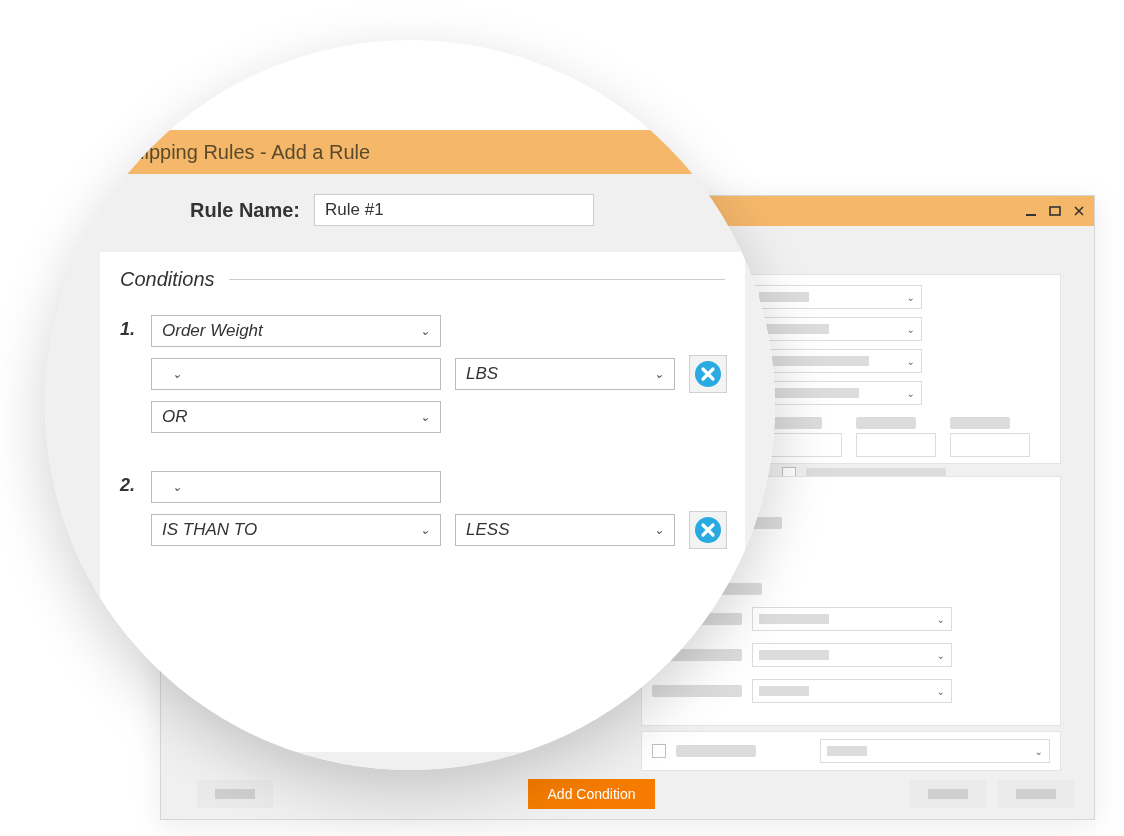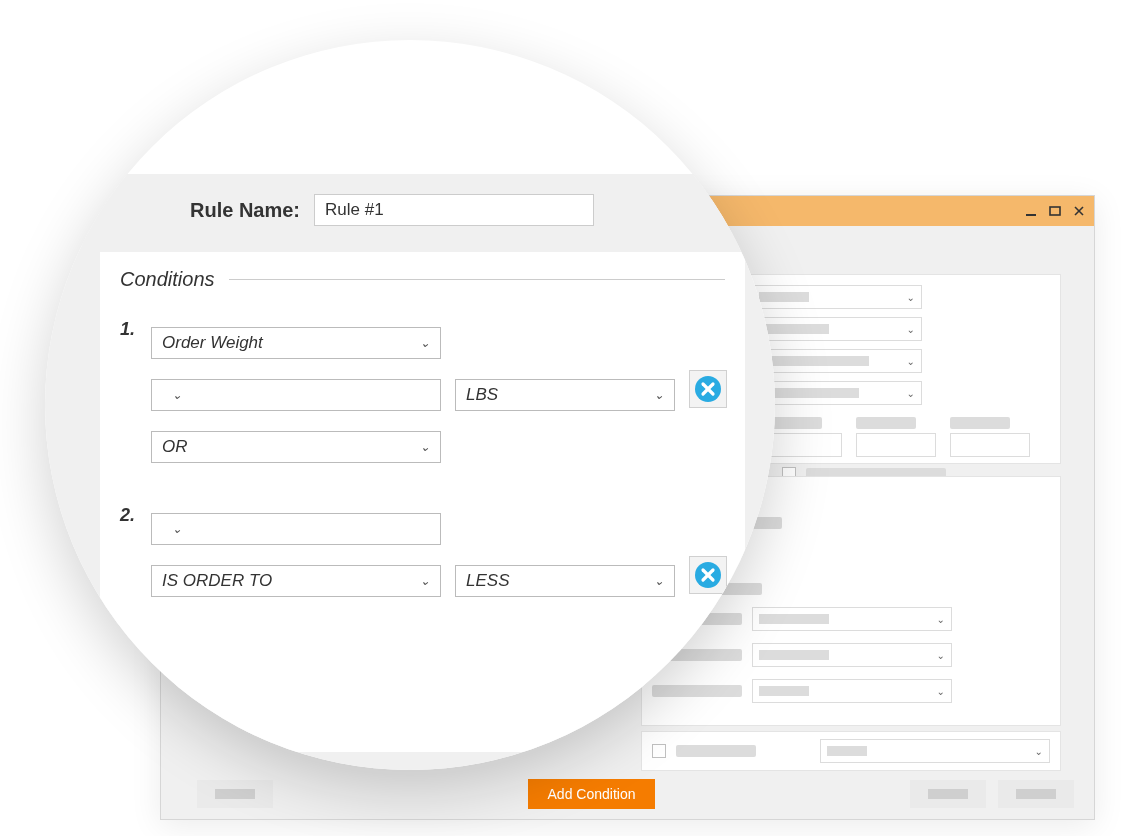--- a/index.html
+++ b/index.html
@@ -117,21 +117,21 @@
   .fieldset-legend .line { flex:1; height:1px; background:#ccc; }
 
   .cond-row { display:flex; gap:16px; margin-bottom:6px; align-items:flex-start;}
   .cond-num { width:24px; font-size:18px; font-weight:600; padding-top:4px;}
   .cond-fields { display:flex; flex-direction:column; gap:8px; }
   .cond-line { display:flex; gap:14px; align-items:center;}
 
   .sel {
     height:32px; border:1px solid #bbb; background:#fff;
     display:flex; align-items:center; justify-content:space-between;
-    padding:0 10px; font-size:17px; color:#333; cursor:pointer;margin-top:12px;
+    padding:0 10px; font-size:17px; color:#333; cursor:pointer;
   }
   .sel .chev { font-size:12px; color:#555; margin-left:10px;}
   .sel-290 { width:290px; }
   .sel-220 { width:220px; }
 
   .del-btn {
     width:38px; height:38px; border:1px solid #d0d0d0; background:#f3f3f3;
     display:flex; align-items:center; justify-content:center; cursor:pointer;
   }
   .del-btn svg { display:block; }
@@ -277,20 +277,21 @@
           </div>
         <div class="ph-btn">
             <div class="ph-inner"></div>
           </div>
       </div>
     </div>
   </div>
 </div>
 
 <div class="circle">
+  <div class="circle-titlebar">Shipping Rules - Add a Rule</div>
   <div class="circle-body">
     <div class="rule-name-row">
       <label>Rule Name:</label>
       <input class="rule-name-input" type="text" value="Rule #1" style="">
     </div>
 
     <div class="conditions-panel">
       <div class="fieldset-legend">
         <span class="txt">Conditions</span>
         <span class="line"></span>
@@ -336,21 +337,21 @@
         <div class="cond-row">
           <div class="cond-num">2.</div>
           <div class="cond-fields">
             <div class="cond-line">
               <div class="sel sel-290">
                 <span class="chev">⌄</span>
               </div>
             </div>
             <div class="cond-line">
               <div class="sel sel-290">
-                <span>IS ORDER TO</span>
+                <span>IS THAN TO</span>
                 <span class="chev">⌄</span>
               </div>
               <div class="sel sel-220">
                 <span>LESS</span>
                 <span class="chev">⌄</span>
               </div>
               <div class="del-btn">
                 <svg width="28" height="28" viewBox="0 0 28 28">
                   <circle cx="14" cy="14" r="13" fill="#29abe2"></circle>
                   <line x1="9" y1="9" x2="19" y2="19" stroke="#fff" stroke-width="3.2" stroke-linecap="round"></line>

